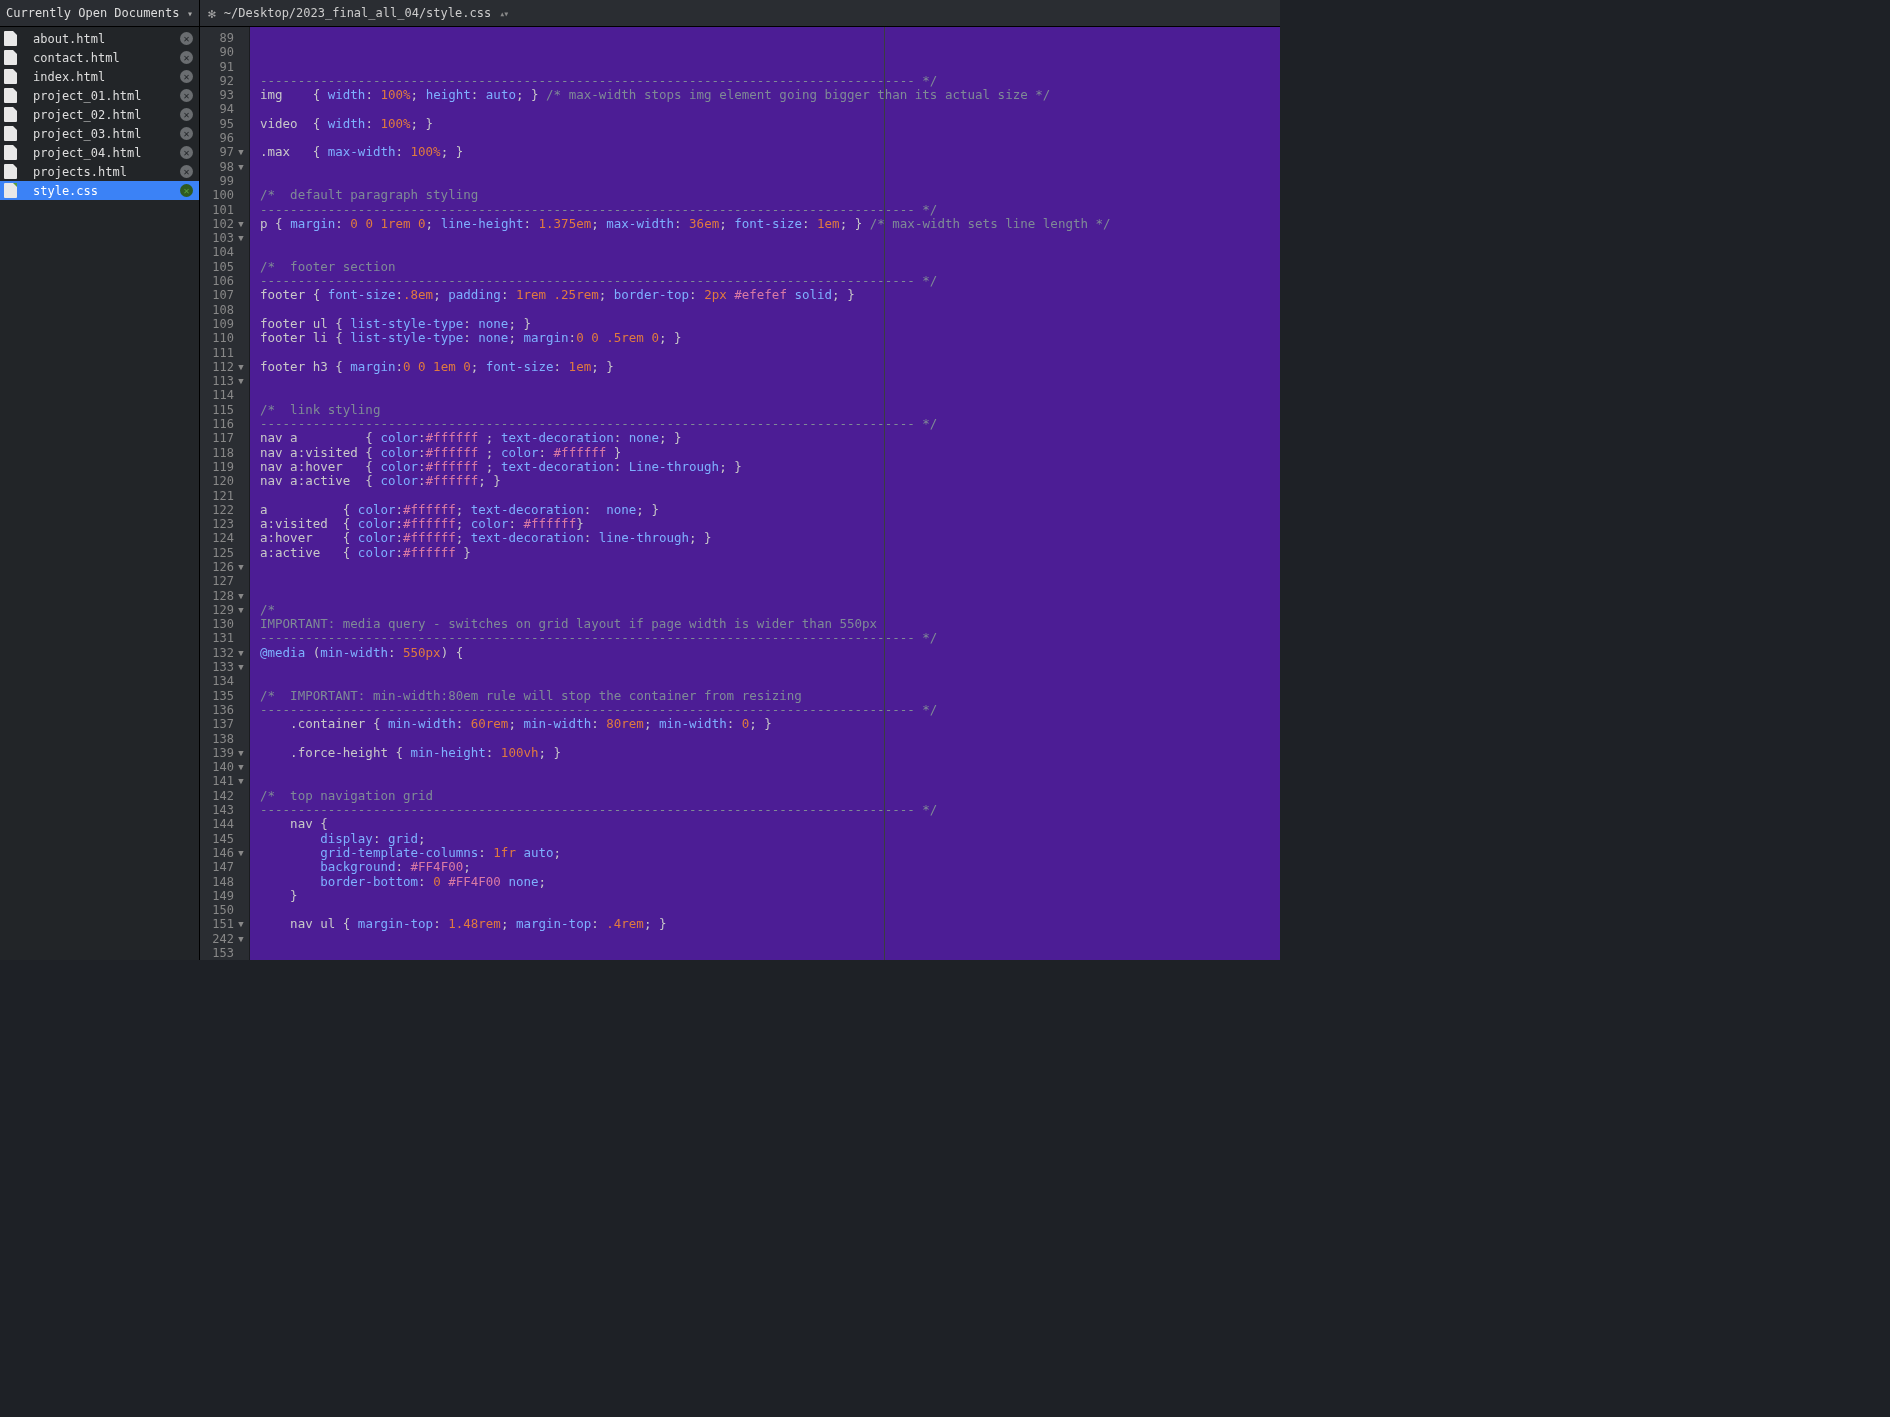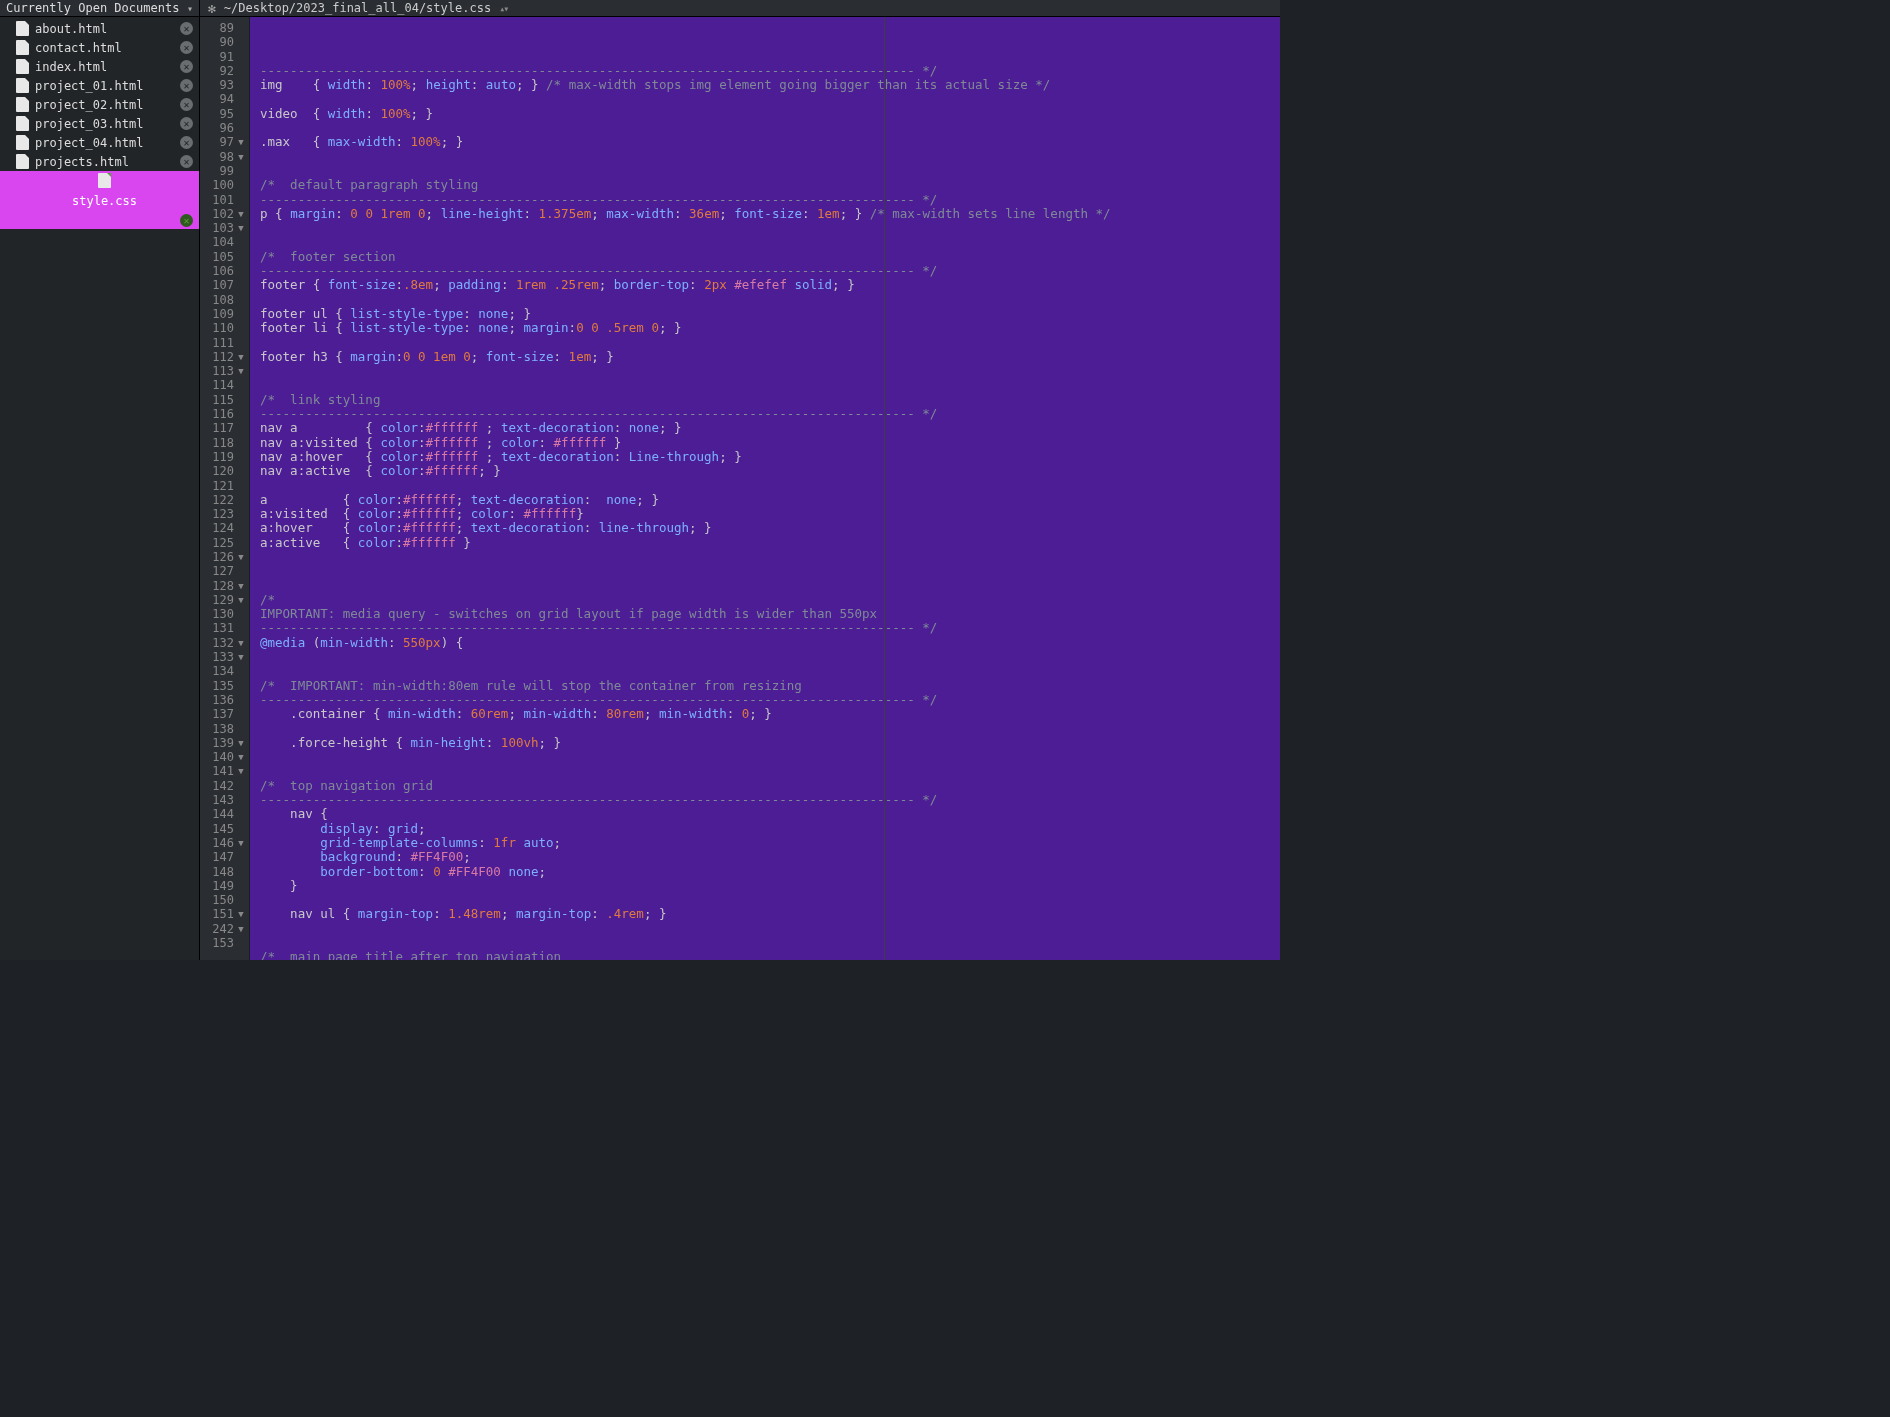--- a/index.html
+++ b/index.html
@@ -8,21 +8,21 @@
     font-size: 13px;
     background: #1e2126;
     color: #c8c8c8;
     width: 1280px;
     height: 960px;
     overflow: hidden;
     display: flex;
     flex-direction: column;
   }
   .topbar {
-    height: 17px;
+    height: 27px;
     display: flex;
     align-items: stretch;
     background: #2a2d32;
     border-bottom: 1px solid #000;
   }
   .sidebar-header {
     width: 200px;
     display: flex;
     align-items: center;
     justify-content: space-between;
@@ -52,22 +52,22 @@
   }
   .sidebar {
     width: 200px;
     background: #222528;
     border-right: 1px solid #000;
     padding-top: 2px;
   }
   .file-item {
     display: flex;
     align-items: center;
-    padding: 2px 6px 2px 16px;
-    gap: 6px;
+    padding: 2px 6px 2px 4px;
+    gap: 16px;
     font-size: 12px;
     color: #ddd;
     position: relative;
   }
   .file-item .file-icon {
     width: 13px; height: 15px;
     background: #e8e8e8;
     border-radius: 1px;
     position: relative;
     flex-shrink: 0;
@@ -84,23 +84,22 @@
   .file-item .close {
     margin-left: auto;
     width: 13px; height: 13px;
     border-radius: 50%;
     background: #6a6d70;
     color: #222528;
     display: flex; align-items: center; justify-content: center;
     font-size: 10px; line-height: 1;
   }
   .file-item.active {
-    background: #d946ef;
+    background: #3b82f6;
     color: #fff;
-    flex-direction: column;
   }
   .file-item.active .close { background: #2f5a1f; color: #5a9e3e; }
   .file-item .label { white-space: nowrap; overflow: hidden; text-overflow: ellipsis; }
 
   .editor-wrap {
     flex: 1;
     display: flex;
     overflow: hidden;
     background: #4c1d95;
   }

